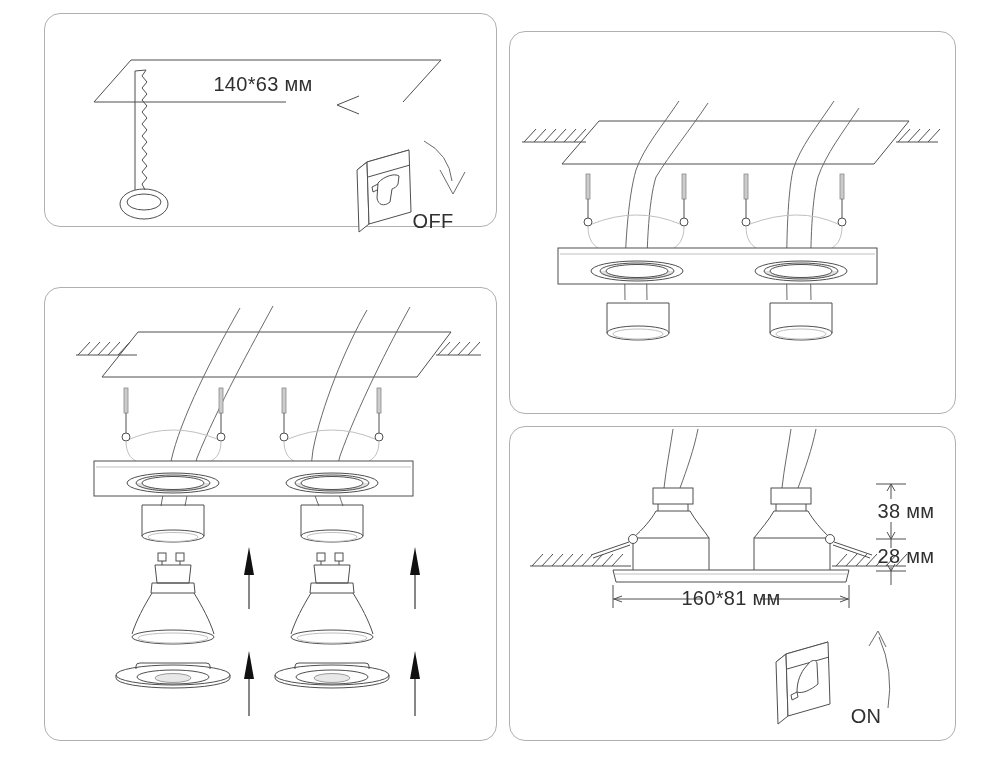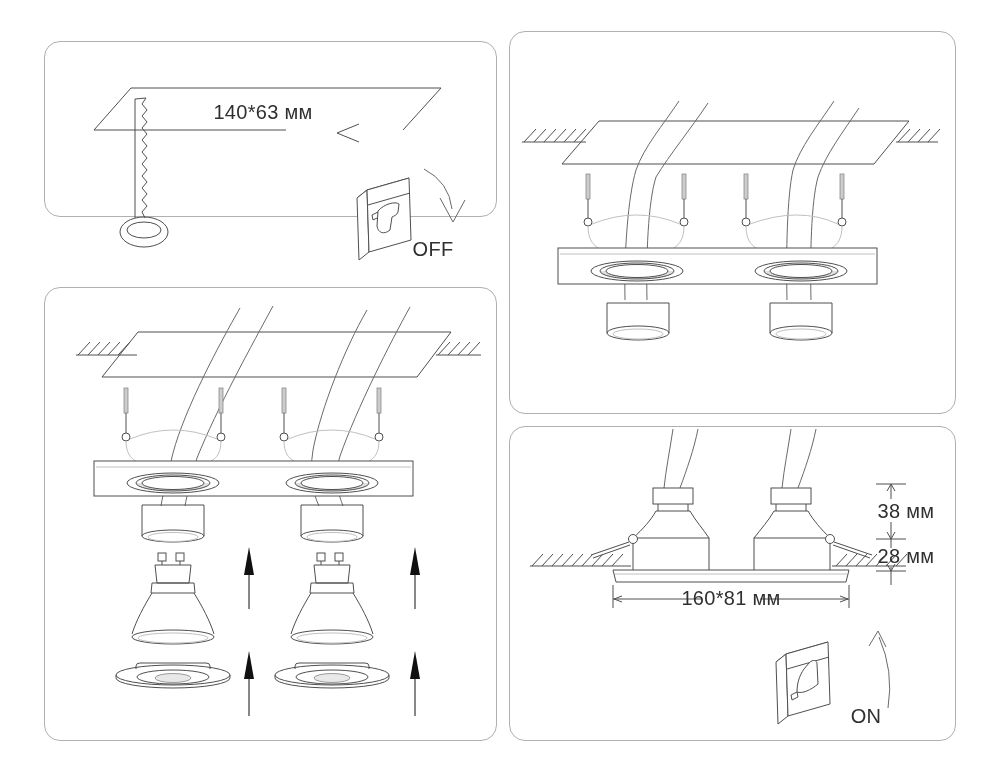--- a/index.html
+++ b/index.html
@@ -1,18 +1,18 @@
 <!DOCTYPE html>
 <html><head>
 <meta charset="utf-8">
 <style>
   html,body{margin:0;padding:0;background:#ffffff;}
   body{width:1000px;height:778px;position:relative;font-family:"Liberation Sans",sans-serif;}
   .panel{position:absolute;border:1.5px solid #b0b0b0;border-radius:16px;background:#fff;box-sizing:border-box;}
-  #panel-cutout   {left:44px; top:41px;  width:453px;height:176px;}
+  #panel-cutout   {left:44px; top:13px;  width:453px;height:214px;}
   #panel-wiring   {left:509px;top:31px;  width:447px;height:383px;}
   #panel-assembly {left:44px; top:287px; width:453px;height:454px;}
   #panel-installed{left:509px;top:426px; width:447px;height:315px;}
   svg{display:block;}
   .ln  {stroke:#4f4f4f;stroke-width:1;fill:none;}
   .ln2 {stroke:#6a6a6a;stroke-width:1;fill:none;}
   .lt  {stroke:#c0c0c0;stroke-width:1;fill:none;}
   .fillw{fill:#ffffff;}
   .pin {fill:#cccccc;stroke:#8a8a8a;stroke-width:0.8;}
   .shade{fill:#cfcfcf;opacity:0.65;stroke:none;}

